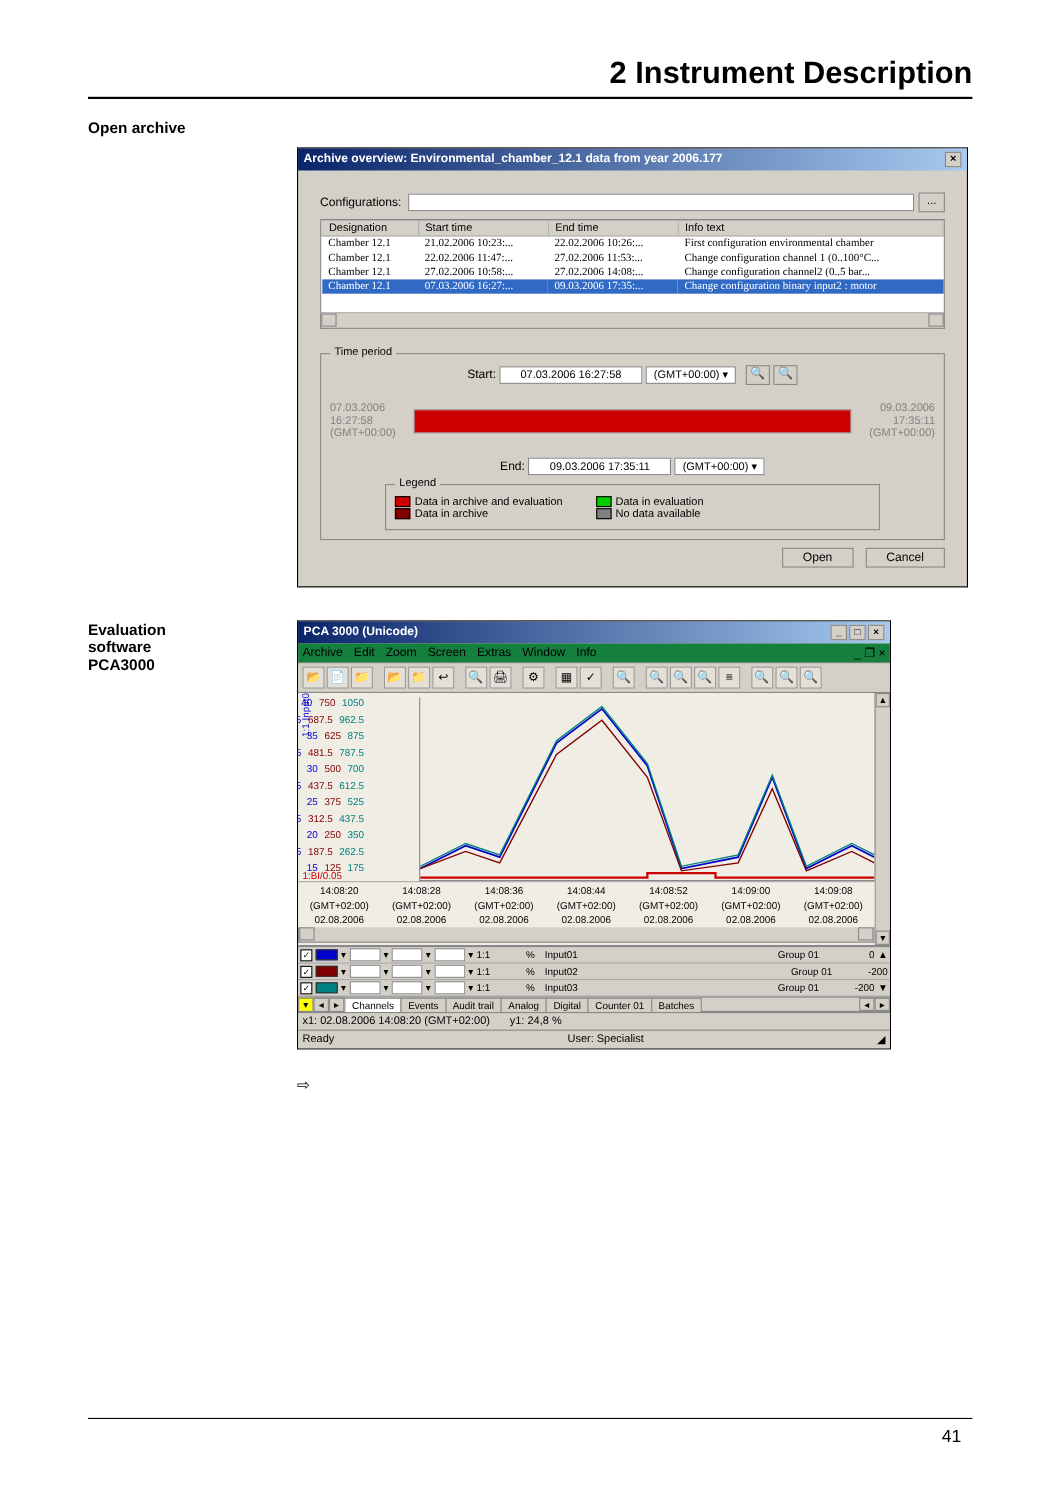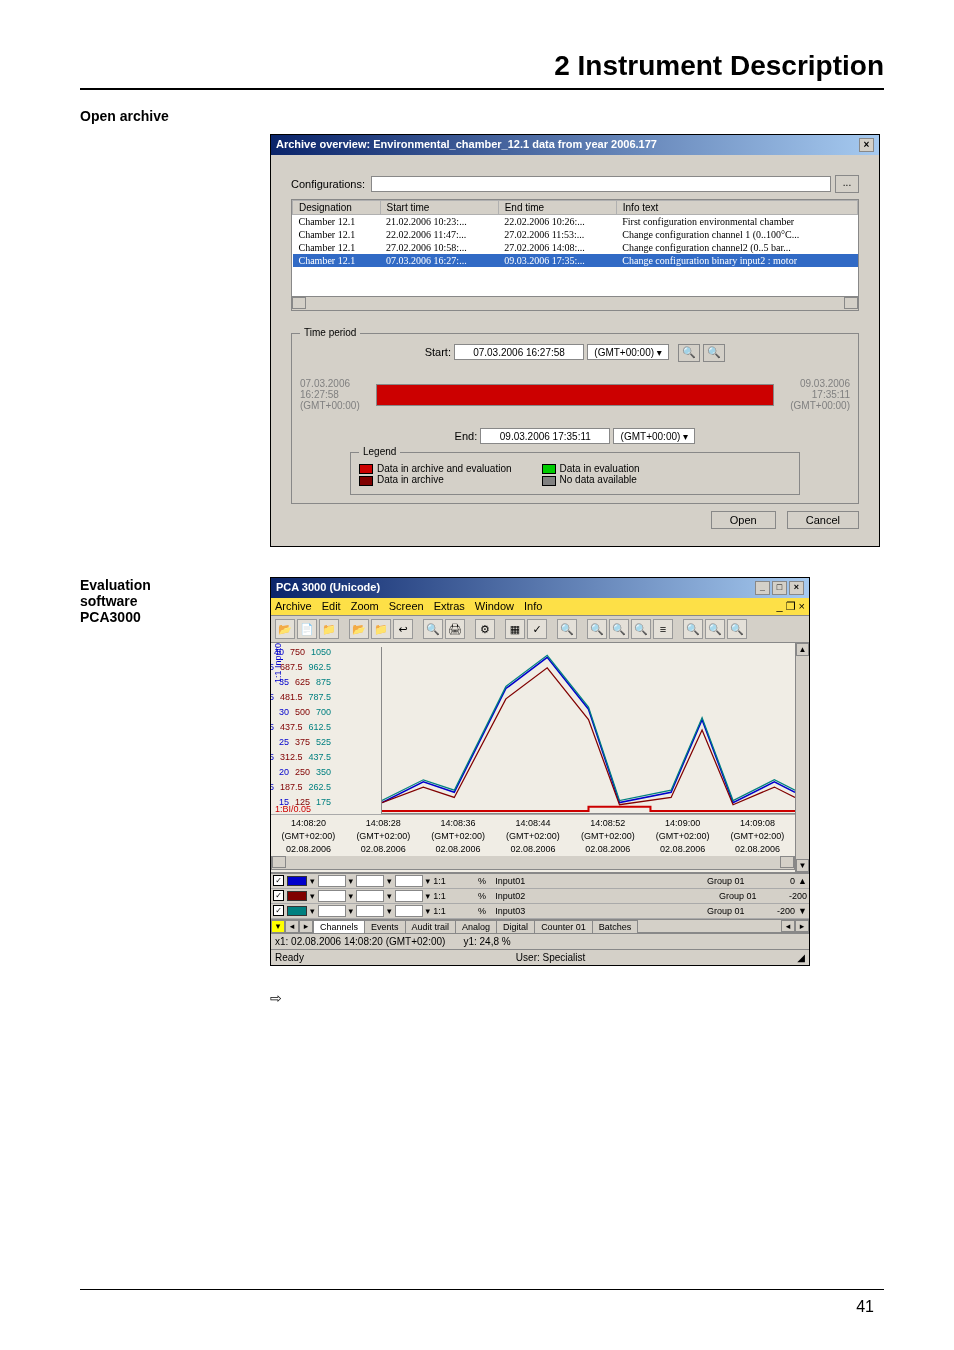--- a/index.html
+++ b/index.html
@@ -50,21 +50,21 @@
   .titlebar .close {
     background:#d4d0c8;color:#000;border:1px solid #888;width:15px;height:14px;
     text-align:center;line-height:12px;font-size:10px;
   }
   .inner { padding: 20px; }
   .fld-row { display:flex; align-items:center; margin-bottom:6px; }
   .fld-row label { width: 80px; }
   .txtbox { border:1px solid #888; background:#fff; height:16px; flex:1; }
   .dots-btn { width:24px;height:18px;margin-left:4px;border:1px solid #888;background:#d4d0c8;text-align:center;font-size:10px;line-height:14px;}
   .listview {
-    background:#fff;border:1px solid #888;height:98px;overflow:hidden;font-size:10px;
+    background:#fff;border:1px solid #888;height:86px;overflow:hidden;font-size:10px;
   }
   .listview table{width:100%;border-collapse:collapse;}
   .listview th{background:#d4d0c8;border:1px solid #b0b0b0;text-align:left;padding:1px 6px;font-weight:normal;}
   .listview td{padding:1px 6px;white-space:nowrap;font-family:Liberation Serif, serif;}
   .listview tr.selected{background:#316ac5;color:#fff;}
   .scroll-stub{height:14px;background:#d4d0c8;border:1px solid #888;border-top:none;position:relative;}
   .scroll-stub .arr{width:14px;height:12px;background:#d4d0c8;border:1px solid #888;position:absolute;top:0;}
   .scroll-stub .arr.l{left:0}.scroll-stub .arr.r{right:0}
   .groupbox{border:1px solid #888;padding:10px 8px 8px;position:relative;margin-top:22px;}
   .groupbox .gb-title{position:absolute;top:-7px;left:8px;background:#d4d0c8;padding:0 4px;font-size:10px;}
@@ -84,21 +84,21 @@
   .pca-win {
     width: 540px;
     border:1px solid #000;
     font-family: Tahoma, Arial, sans-serif;
     font-size:10px;
     background:#d4d0c8;
   }
   .pca-win .titlebar{font-size:11px;}
   .pca-win .titlebar .winbtns{display:flex;gap:2px;}
   .pca-win .titlebar .wb{background:#d4d0c8;color:#000;border:1px solid #888;width:15px;height:14px;text-align:center;line-height:11px;font-size:9px;}
-  .menubar{background:#fde047;padding:2px 4px;display:flex;gap:10px;font-size:11px;border-bottom:1px solid #888;justify-content:space-between;}
+  .menubar{background:#15803d;padding:2px 4px;display:flex;gap:10px;font-size:11px;border-bottom:1px solid #888;justify-content:space-between;}
   .menubar .mleft{display:flex;gap:10px;}
   .toolbar{background:#d4d0c8;padding:3px 4px;border-bottom:1px solid #888;display:flex;gap:2px;}
   .tbtn{width:20px;height:20px;border:1px solid #999;background:#e4e0d8;font-size:11px;text-align:center;line-height:18px;}
   .tsep{width:6px;}
   .graph-area{background:#f0ede5;height:230px;position:relative;border-bottom:1px solid #888;overflow:hidden;}
   .y-axis{position:absolute;top:4px;bottom:58px;width:60px;font-size:9px;color:#00c;text-align:right;}
   .y-axis div{height:15px;}
   .x-axis{position:absolute;bottom:0;left:0;right:14px;height:58px;background:#f0ede5;border-top:1px solid #aaa;}
   .x-lbls{display:flex;justify-content:space-around;font-size:9px;padding-top:3px;}
   .plot{position:absolute;left:110px;right:14px;top:4px;bottom:58px;border-left:1px solid #888;border-bottom:1px solid #888;}

